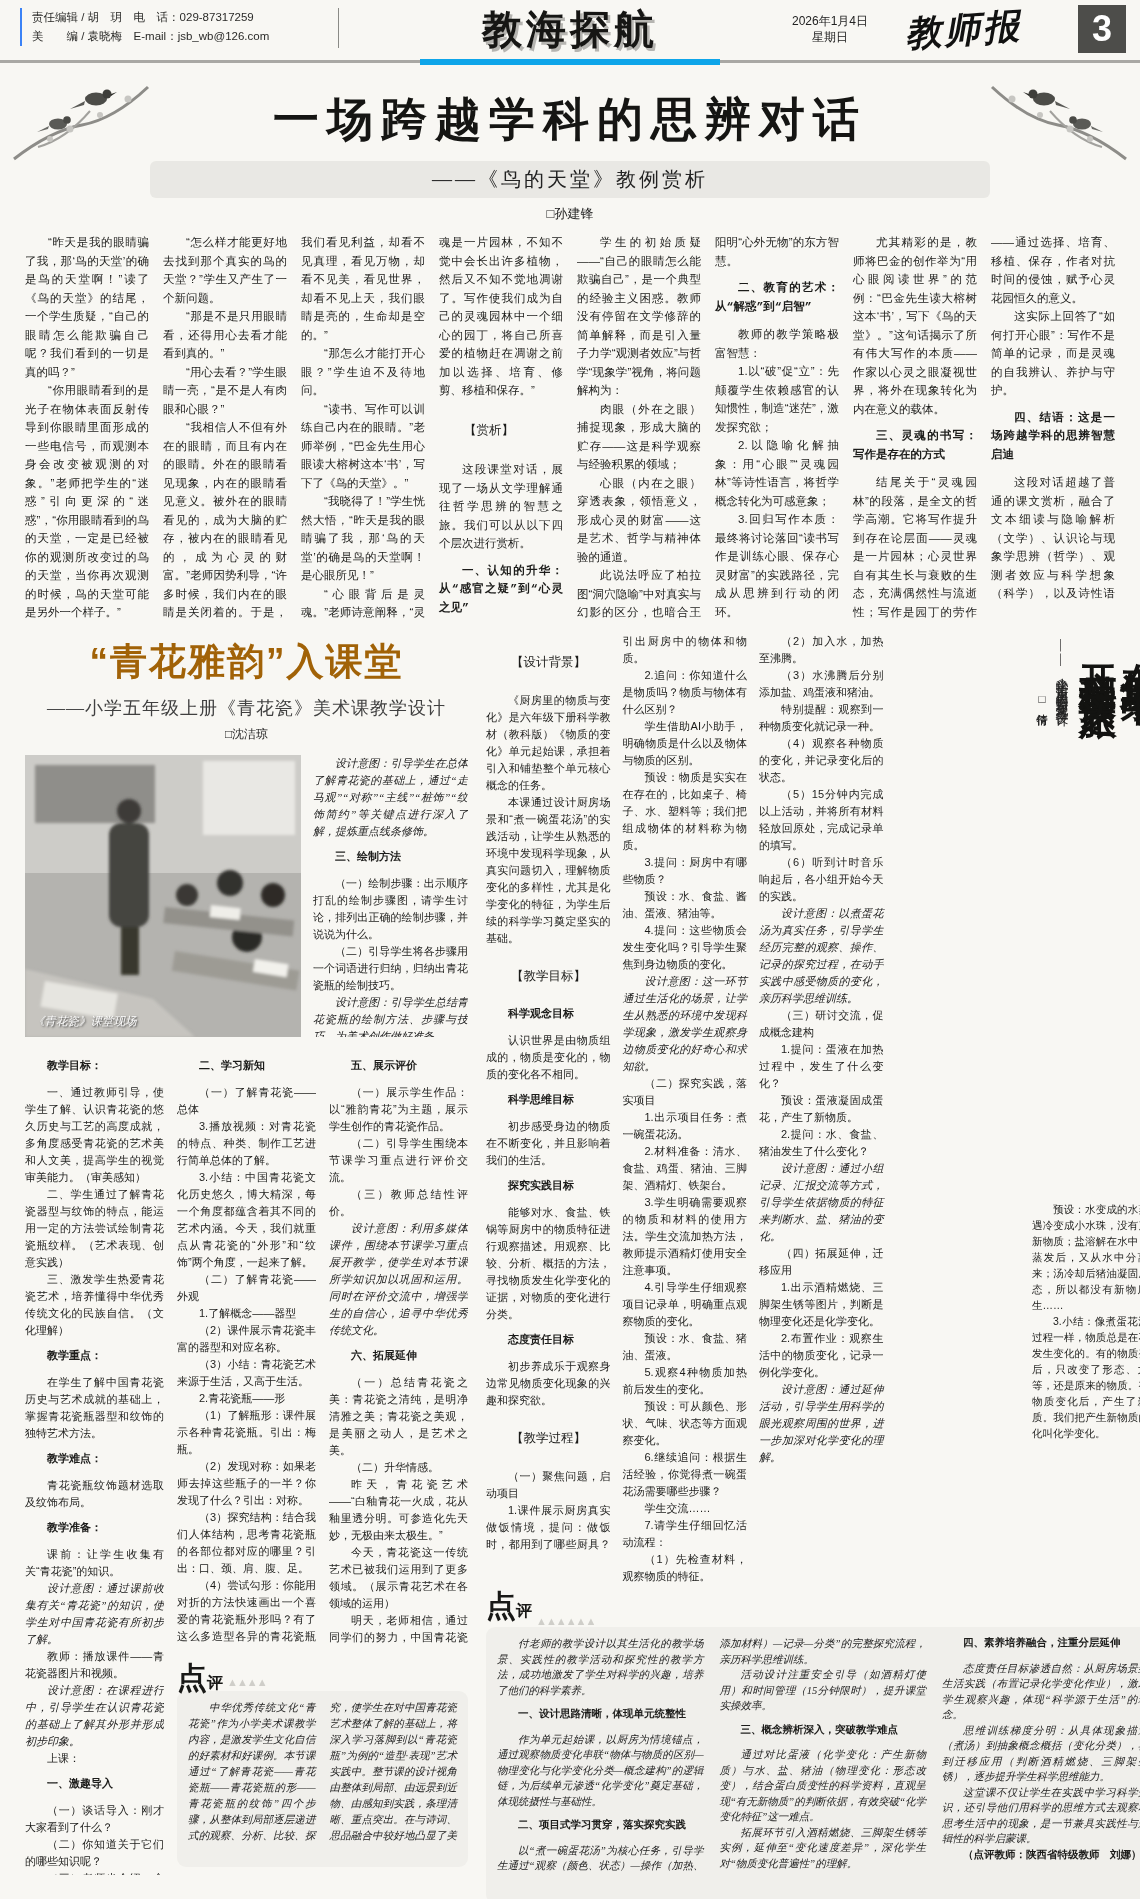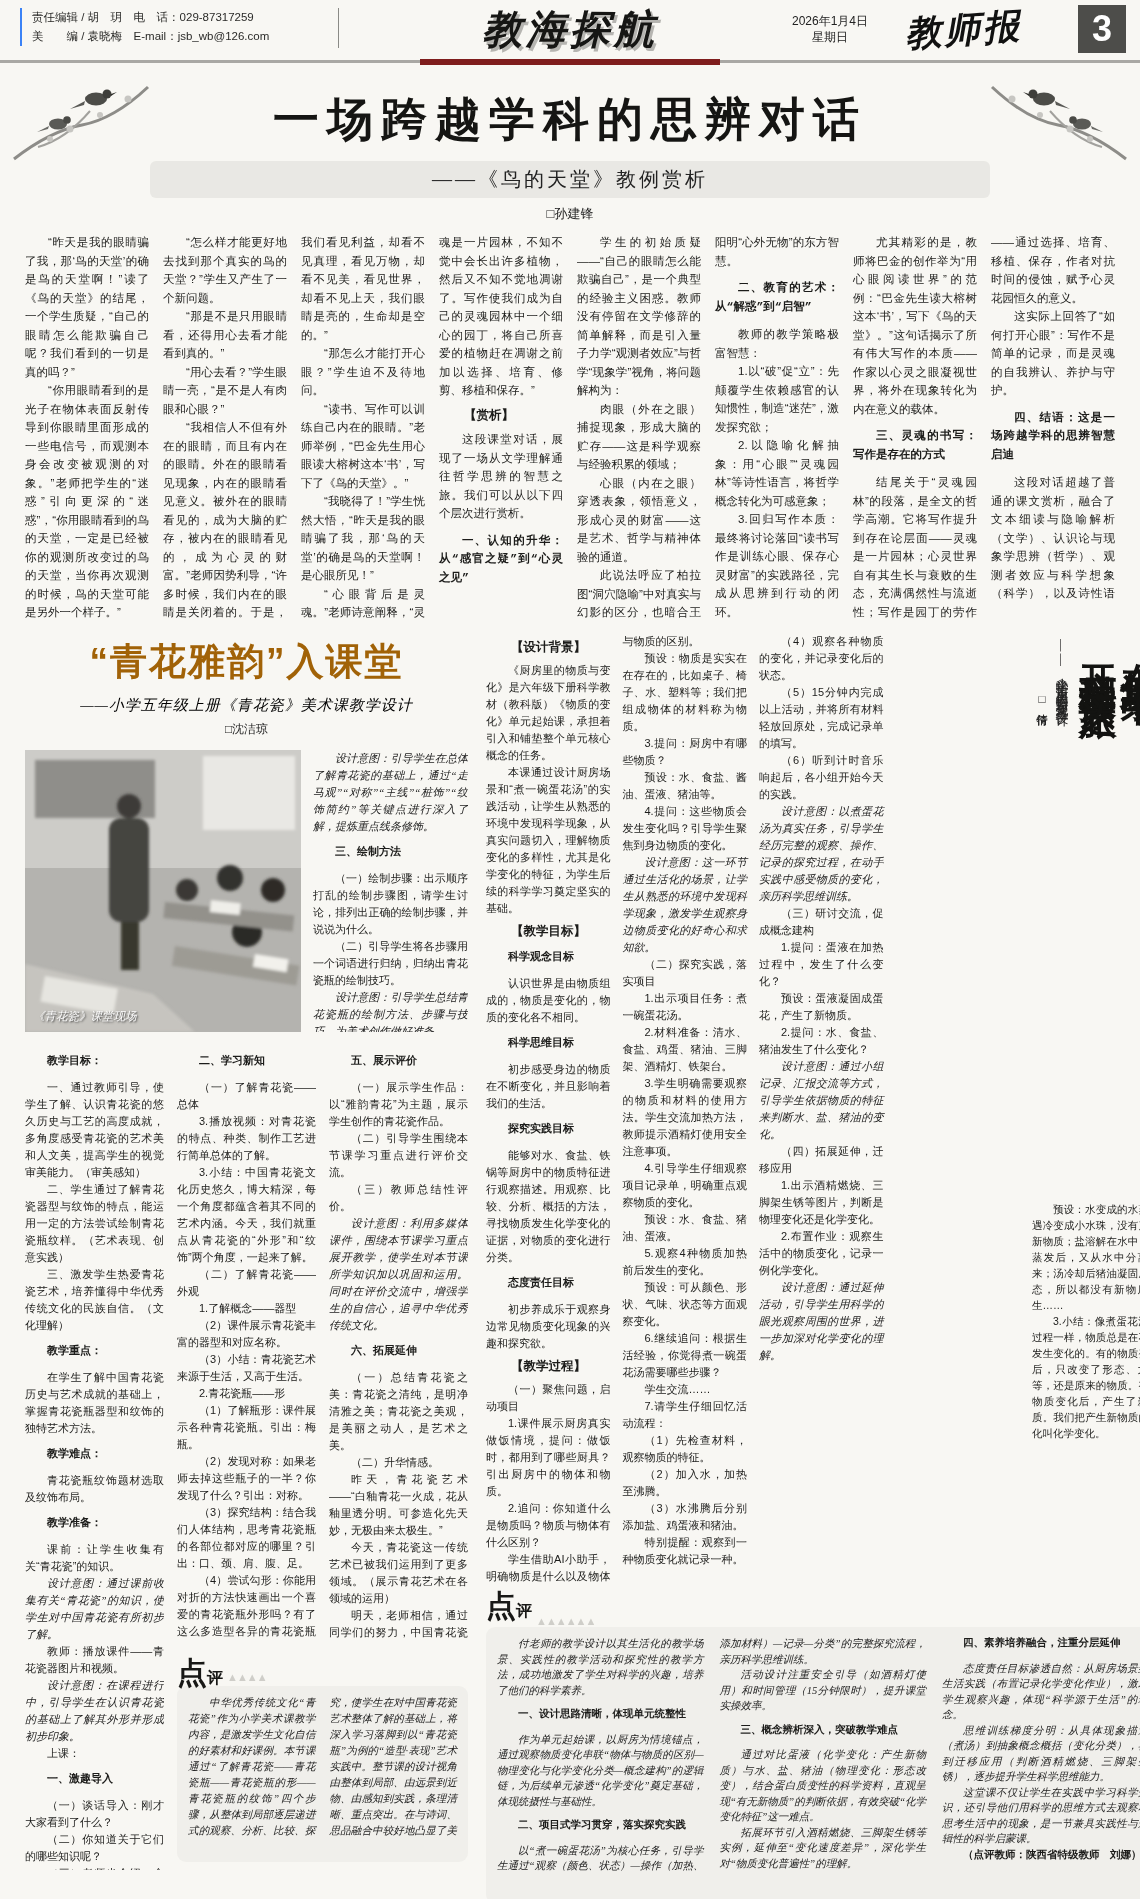--- a/index.html
+++ b/index.html
@@ -5,48 +5,48 @@
   html,body{margin:0;padding:0;background:#e8e7e3;}
   .page{position:relative;width:1140px;height:1899px;margin:0 auto;background:#f8f7f3;color:#1c1c1a;
         font-family:"Liberation Sans", sans-serif;overflow:hidden;}
   
   .hdr{position:relative;height:60px;border-bottom:3px solid #a9a8a4;}
   .ed-block{position:absolute;left:20px;top:8px;font-size:11.5px;line-height:19px;color:#2a2a28;
             border-left:2px solid #3b82f6;padding-left:10px;}
   .hdr-sep{position:absolute;left:338px;top:8px;height:40px;width:1px;background:#8a8a86;}
   .masthead{position:absolute;left:420px;top:2px;width:300px;text-align:center;font-size:40px;font-weight:900;
             letter-spacing:4px;color:#161614;text-shadow:2.5px 2.5px 0 #b6b5b1;
-            border-bottom:6px solid #7f1d1d;padding-bottom:2px;font-style:italic;}
+            border-bottom:6px solid #0ea5e9;padding-bottom:2px;}
   .date-block{position:absolute;left:775px;top:13px;width:110px;text-align:center;font-size:12px;line-height:16px;color:#222;}
   .paper-name{position:absolute;left:905px;top:6px;font-family:"Liberation Serif", serif;font-style:italic;
               font-weight:bold;font-size:36px;color:#111;transform:rotate(-4deg);letter-spacing:3px;}
   .page-num{position:absolute;right:14px;top:5px;width:48px;height:48px;background:#4d4d4a;color:#fff;
             font-size:36px;font-weight:900;text-align:center;line-height:48px;}
   
   .a1{position:relative;padding-top:26px;}
   .deco{position:absolute;top:6px;}
   .deco.left{left:10px;} .deco.right{right:10px;transform:scaleX(-1);}
   .a1-title{margin:0;text-align:center;font-size:46px;font-weight:900;letter-spacing:8px;color:#151513;}
   .a1-subband{margin:10px 150px 0 150px;background:#e9e8e4;text-align:center;font-family:"Liberation Serif", serif;
               font-size:20px;letter-spacing:3px;padding:5px 0;color:#222;border-radius:6px;}
   .a1-byline{text-align:center;font-size:13px;margin-top:7px;font-family:"Liberation Serif", serif;color:#222;}
   .a1-body{margin:10px 25px 0 25px;height:392px;overflow:hidden;column-count:8;column-gap:14px;column-fill:auto;
            font-size:11.5px;line-height:18.5px;}
   
   .para{text-indent:2em;text-align:justify;margin:0;}
   .para.h{font-weight:bold;margin:9px 0;font-family:Liberation Mono, monospace;}
-  .para.br{font-weight:bold;font-size:12.5px;margin:6px 0;}
+  .para.br{font-weight:normal;font-size:12.5px;margin:21px 0;}
   .para.ky{font-family:"Liberation Serif", serif;font-style:italic;color:#222;}
   .para.kb{font-weight:bold;font-family:"Liberation Serif", serif;text-indent:2em;}
   
   .bottom{display:flex;gap:18px;padding:8px 12px 0 25px;}
   
   .a2{width:443px;flex:none;}
   .a2-title{margin:4px 0 0 0;text-align:center;font-size:37px;font-weight:900;letter-spacing:2px;color:#a16207;}
-  .a2-sub{text-align:center;font-family:"Liberation Serif", serif;font-size:15px;letter-spacing:1px;margin-top:9px;color:#000000;font-style:italic;}
+  .a2-sub{text-align:center;font-family:"Liberation Serif", serif;font-size:18px;letter-spacing:1px;margin-top:9px;color:#404040;}
   .a2-byline{text-align:center;font-family:"Liberation Serif", serif;font-size:12px;margin-top:6px;color:#222;}
   .a2-photorow{display:flex;gap:12px;margin-top:12px;}
   .photo{position:relative;width:276px;height:282px;flex:none;background:#bdbcb8;overflow:hidden;}
   .photo-caption{position:absolute;left:8px;bottom:8px;color:#fff;font-size:11.5px;font-style:italic;
                  text-shadow:1px 1px 2px #333;}
   .a2-sidecol{flex:1;height:282px;overflow:hidden;font-size:11px;line-height:17px;}
   .a2-lower{display:grid;grid-template-columns:1fr 1fr 1fr;grid-template-rows:598px 218px;gap:10px 13px;
             margin-top:12px;font-size:11px;line-height:17px;}
   .a2-col1{grid-row:1 / span 2;overflow:hidden;}
   .a2-col2,.a2-col3{overflow:hidden;}

